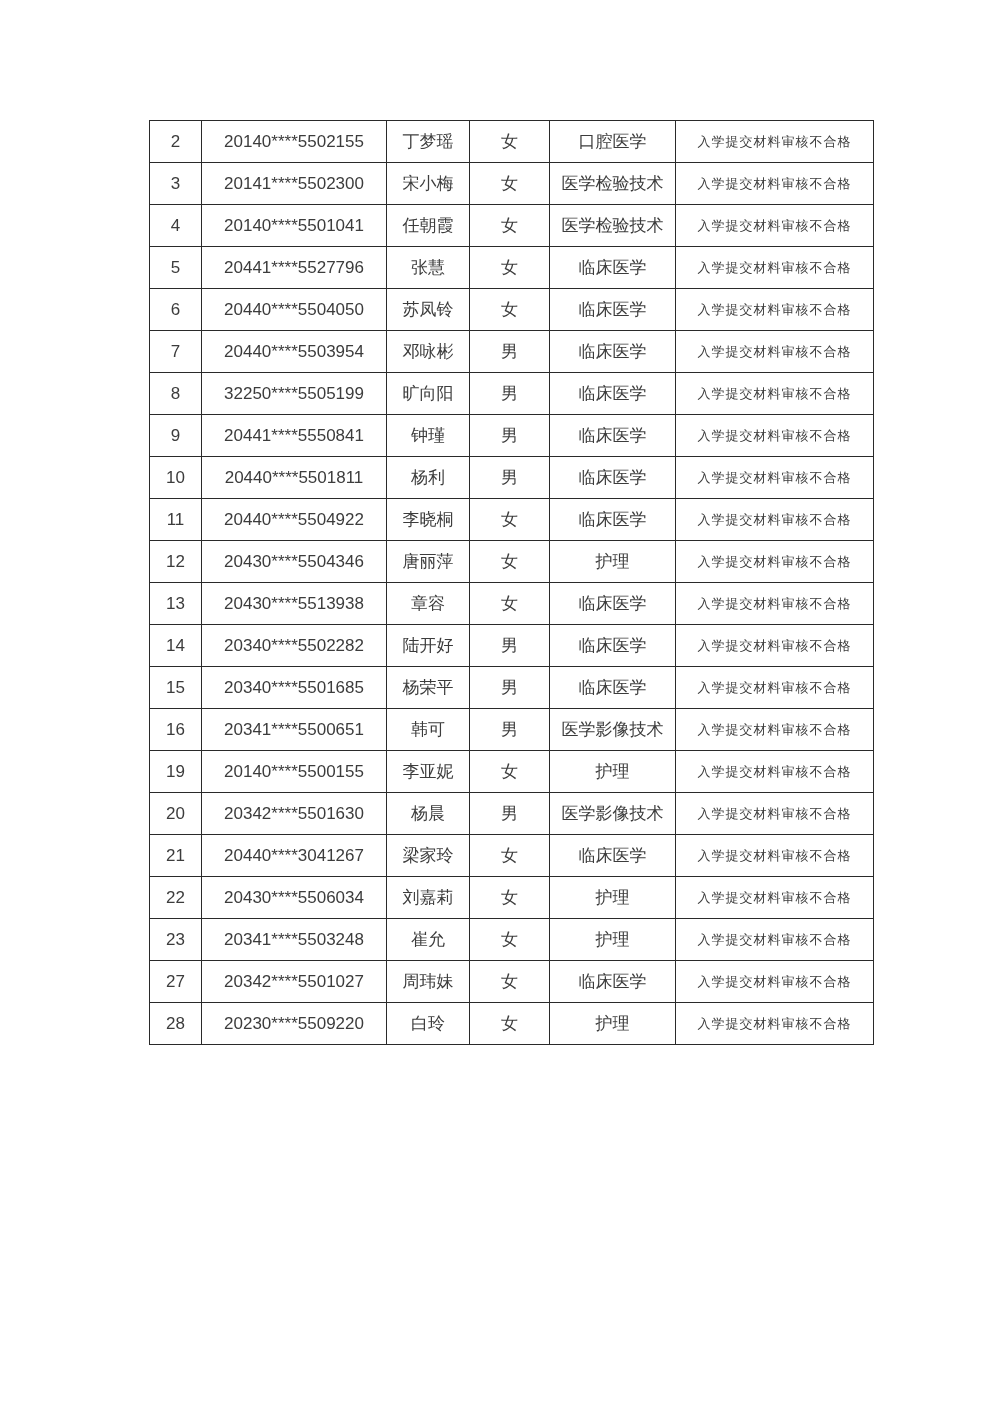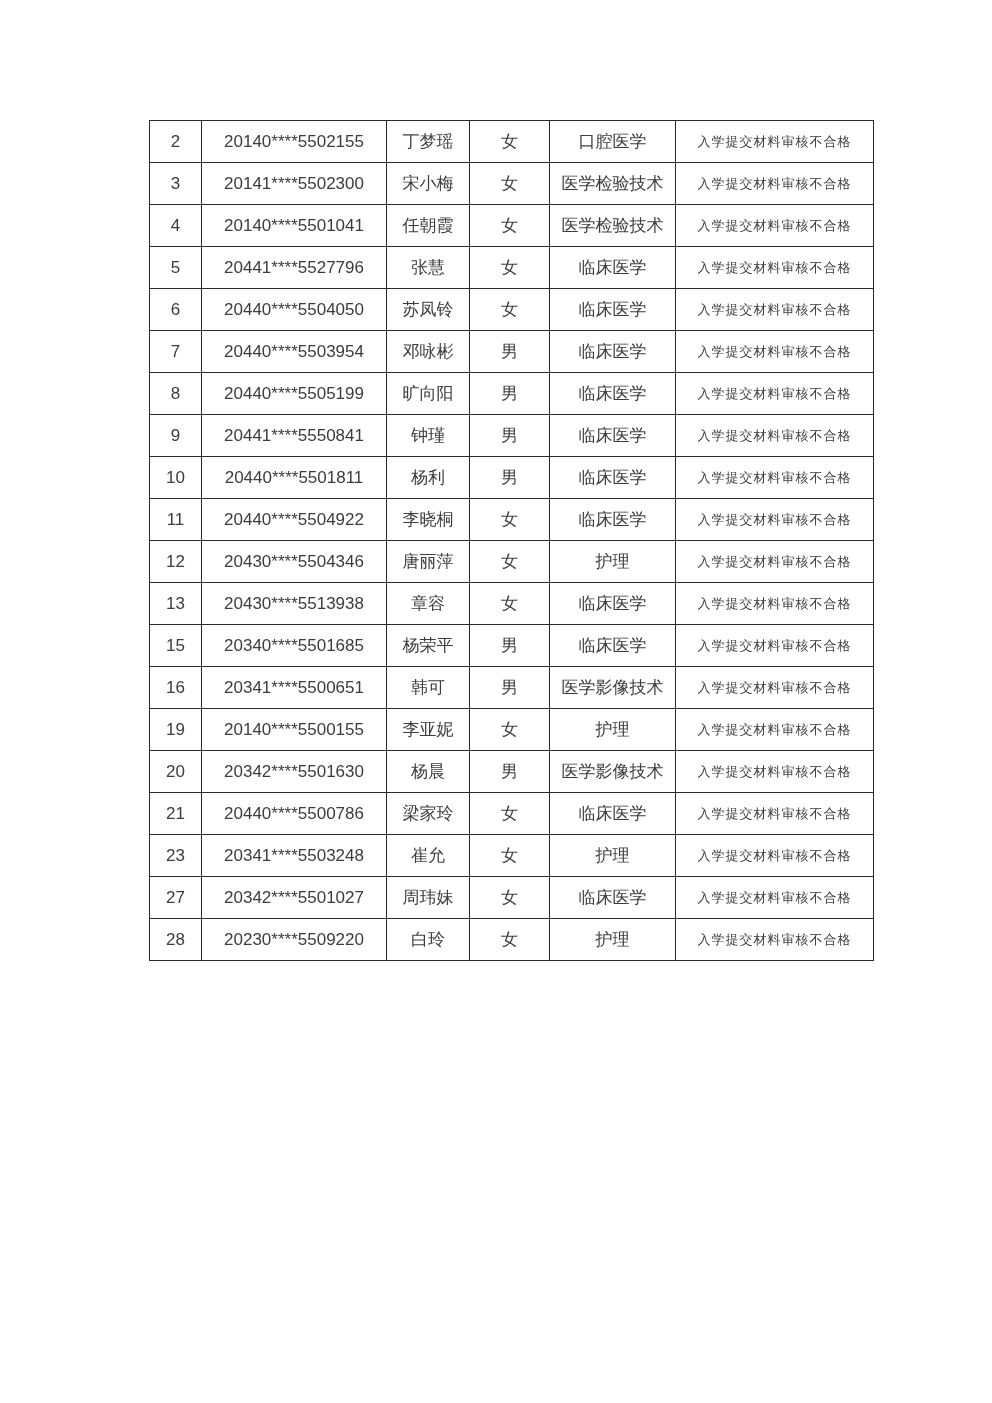--- a/index.html
+++ b/index.html
@@ -114,21 +114,21 @@
         <tr>
     <td class="num">7</td>
     <td class="num">20440****5503954</td>
     <td class="cjk">邓咏彬</td>
     <td class="cjk">男</td>
     <td class="cjk">临床医学</td>
     <td class="status">入学提交材料审核不合格</td>
   </tr>
         <tr>
     <td class="num">8</td>
-    <td class="num">20440****5505199</td>
+    <td class="num">32250****5505199</td>
     <td class="cjk">旷向阳</td>
     <td class="cjk">男</td>
     <td class="cjk">临床医学</td>
     <td class="status">入学提交材料审核不合格</td>
   </tr>
         <tr>
     <td class="num">9</td>
     <td class="num">20441****5550841</td>
     <td class="cjk">钟瑾</td>
     <td class="cjk">男</td>
@@ -161,20 +161,28 @@
   </tr>
         <tr>
     <td class="num">13</td>
     <td class="num">20430****5513938</td>
     <td class="cjk">章容</td>
     <td class="cjk">女</td>
     <td class="cjk">临床医学</td>
     <td class="status">入学提交材料审核不合格</td>
   </tr>
         <tr>
+    <td class="num">14</td>
+    <td class="num">20340****5502282</td>
+    <td class="cjk">陆开好</td>
+    <td class="cjk">男</td>
+    <td class="cjk">临床医学</td>
+    <td class="status">入学提交材料审核不合格</td>
+  </tr>
+        <tr>
     <td class="num">15</td>
     <td class="num">20340****5501685</td>
     <td class="cjk">杨荣平</td>
     <td class="cjk">男</td>
     <td class="cjk">临床医学</td>
     <td class="status">入学提交材料审核不合格</td>
   </tr>
         <tr>
     <td class="num">16</td>
     <td class="num">20341****5500651</td>
@@ -194,24 +202,32 @@
         <tr>
     <td class="num">20</td>
     <td class="num">20342****5501630</td>
     <td class="cjk">杨晨</td>
     <td class="cjk">男</td>
     <td class="cjk">医学影像技术</td>
     <td class="status">入学提交材料审核不合格</td>
   </tr>
         <tr>
     <td class="num">21</td>
-    <td class="num">20440****5500786</td>
+    <td class="num">20440****3041267</td>
     <td class="cjk">梁家玲</td>
     <td class="cjk">女</td>
     <td class="cjk">临床医学</td>
+    <td class="status">入学提交材料审核不合格</td>
+  </tr>
+        <tr>
+    <td class="num">22</td>
+    <td class="num">20430****5506034</td>
+    <td class="cjk">刘嘉莉</td>
+    <td class="cjk">女</td>
+    <td class="cjk">护理</td>
     <td class="status">入学提交材料审核不合格</td>
   </tr>
         <tr>
     <td class="num">23</td>
     <td class="num">20341****5503248</td>
     <td class="cjk">崔允</td>
     <td class="cjk">女</td>
     <td class="cjk">护理</td>
     <td class="status">入学提交材料审核不合格</td>
   </tr>

